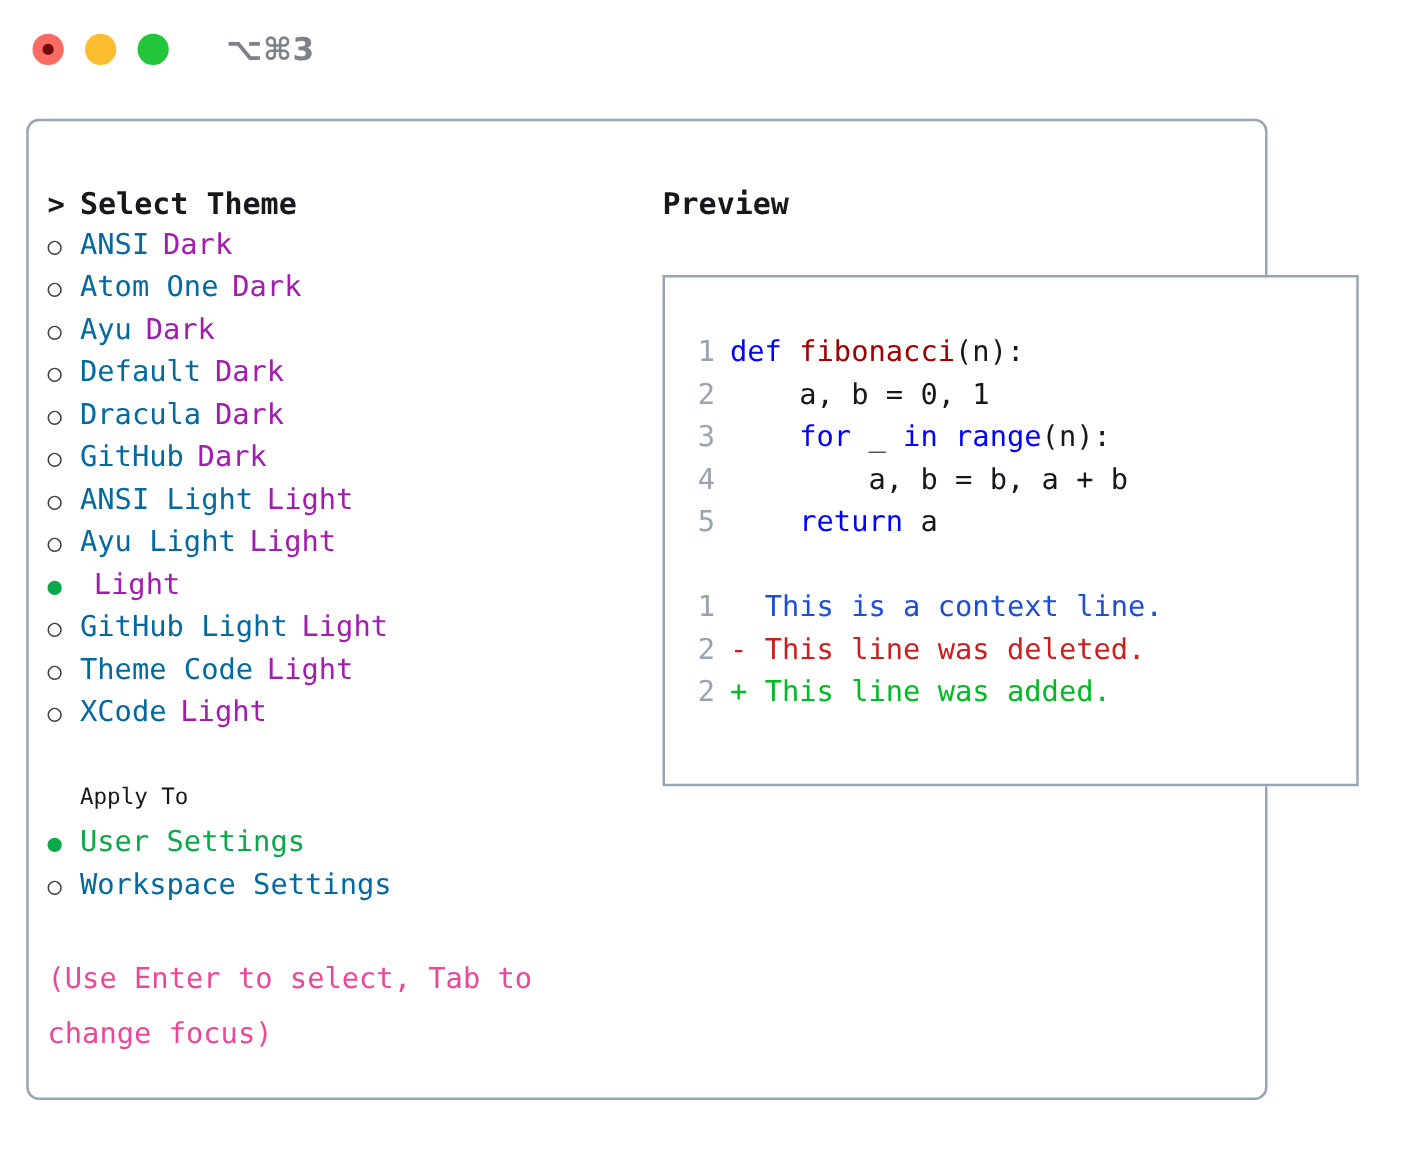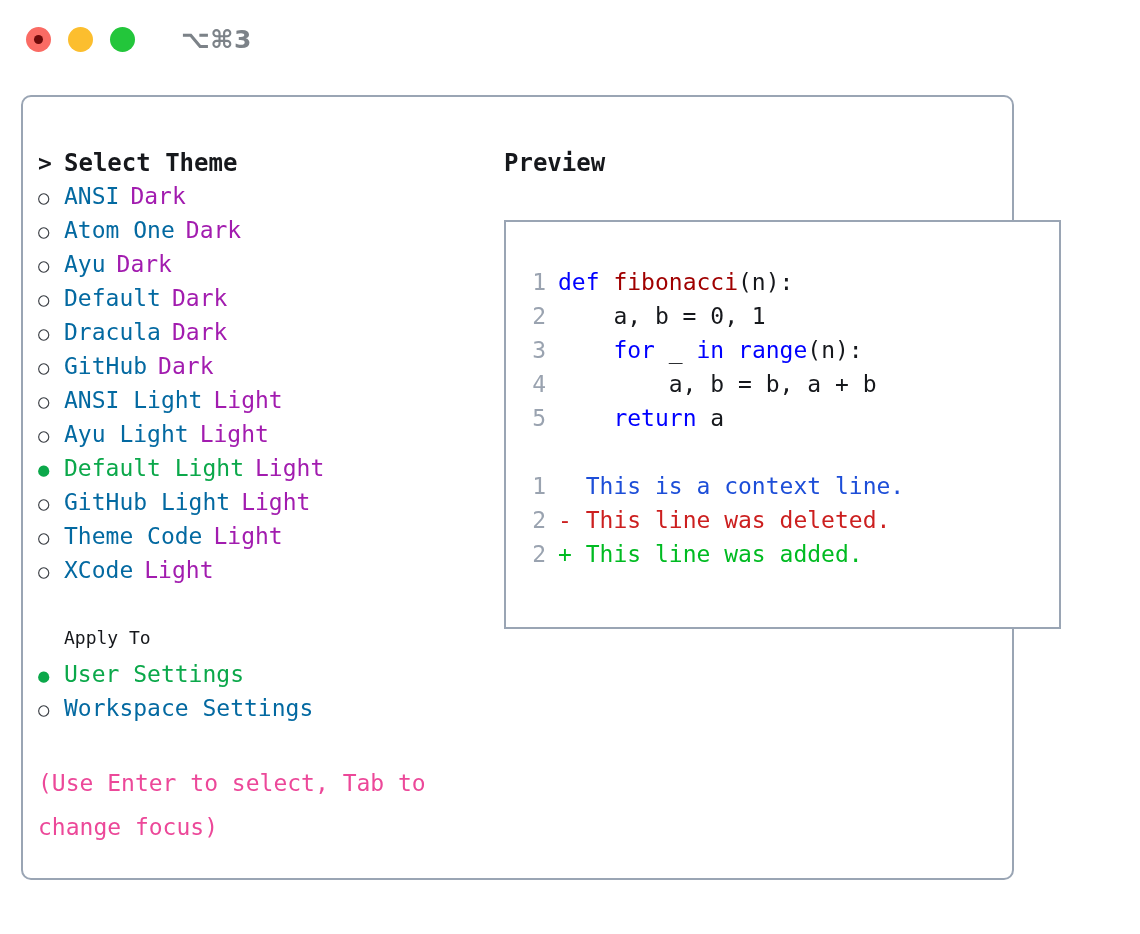--- a/index.html
+++ b/index.html
@@ -151,21 +151,21 @@
     margin-top: 32px;
     color: #ec4899;
     font-size: 23px;
     line-height: 44px;
     width: 400px;
   }
 
   
   .right {
     position: absolute;
-    left: 453px;
+    left: 479px;
     top: 52px;
     width: 490px;
     padding-left: 28px;
   }
   .preview-title {
     font-size: 24px;
     font-weight: bold;
     color: #16181c;
     height: 34px;
   }
@@ -230,21 +230,21 @@
 
         <div id="theme-items">
             <div class="row"><span class="marker bullet-off">○</span><span class="label">ANSI</span><span class="variant">Dark</span></div>
             <div class="row"><span class="marker bullet-off">○</span><span class="label">Atom One</span><span class="variant">Dark</span></div>
             <div class="row"><span class="marker bullet-off">○</span><span class="label">Ayu</span><span class="variant">Dark</span></div>
             <div class="row"><span class="marker bullet-off">○</span><span class="label">Default</span><span class="variant">Dark</span></div>
             <div class="row"><span class="marker bullet-off">○</span><span class="label">Dracula</span><span class="variant">Dark</span></div>
             <div class="row"><span class="marker bullet-off">○</span><span class="label">GitHub</span><span class="variant">Dark</span></div>
             <div class="row"><span class="marker bullet-off">○</span><span class="label">ANSI Light</span><span class="variant">Light</span></div>
             <div class="row"><span class="marker bullet-off">○</span><span class="label">Ayu Light</span><span class="variant">Light</span></div>
-            <div class="row"><span class="marker bullet-on">●</span><span class="label sel">Default Light</span><span class="variant">Light</span></div>
+            <div class="row"><span class="marker bullet-on">●</span><span class="variant">Light</span></div>
             <div class="row"><span class="marker bullet-off">○</span><span class="label">GitHub Light</span><span class="variant">Light</span></div>
             <div class="row"><span class="marker bullet-off">○</span><span class="label">Theme Code</span><span class="variant">Light</span></div>
             <div class="row"><span class="marker bullet-off">○</span><span class="label">XCode</span><span class="variant">Light</span></div>
           </div>
 
         <div class="section-gap"></div>
 
         <div class="subheading">Apply To</div>
 
         <div id="apply-items">

